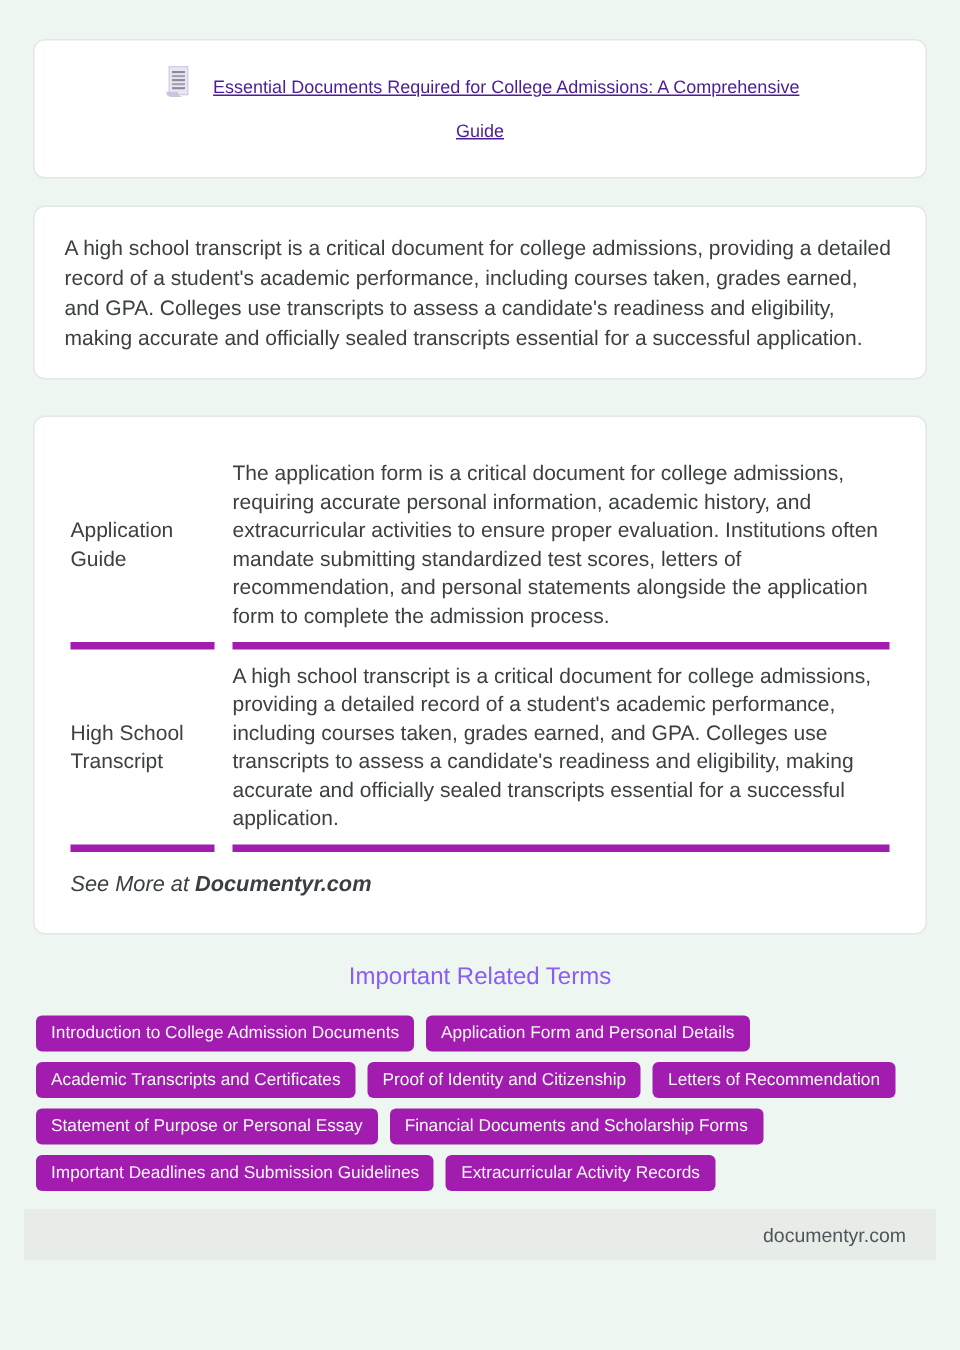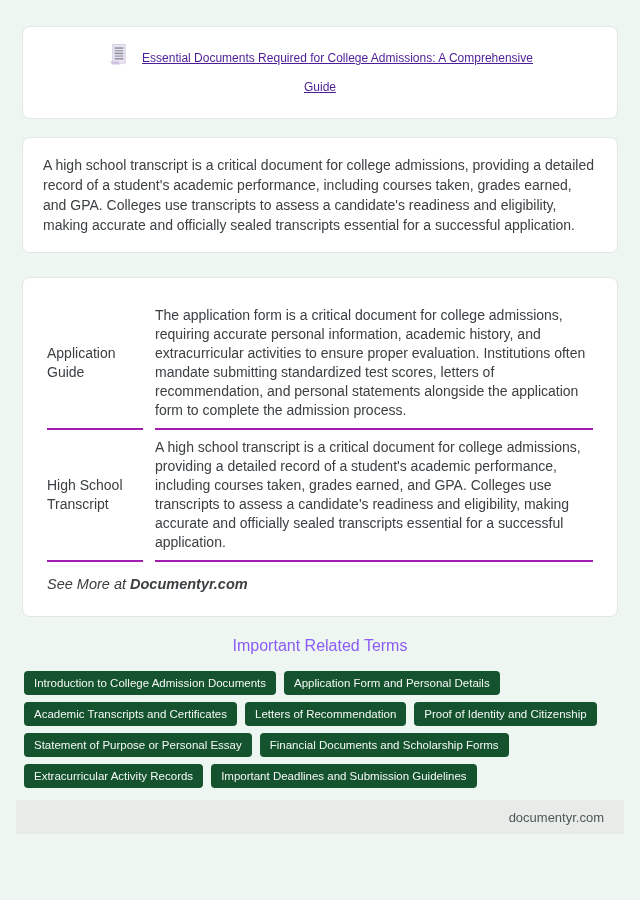--- a/index.html
+++ b/index.html
@@ -49,21 +49,21 @@
   
   .table-card { padding: 20px 24px 18px; }
   table.glossary {
     width: calc(100% + 24px);
     margin: 0 -12px;
     border-collapse: separate;
     border-spacing: 12px 0;
     font-size: 14px;
     line-height: 19px;
   }
-  table.glossary td { border-bottom: 2px solid #a21caf; }
+  table.glossary td { border-bottom: 5px solid #a21caf; }
   td.term-cell {
     width: 96px;
     vertical-align: middle;
     padding: 8px 0;
   }
   td.desc-cell {
     vertical-align: middle;
     padding: 8px 0;
   }
   .see-more {
@@ -83,21 +83,21 @@
     color: #8b5cf6;
     margin: 20px 0 16px;
   }
   .tags {
     display: flex;
     flex-wrap: wrap;
     gap: 7px 8px;
     padding: 0 2px;
   }
   .tag {
-    background: #14532d;
+    background: #a21caf;
     color: #f6f8f8;
     font-size: 11.5px;
     line-height: 14px;
     padding: 5px 10px;
     border-radius: 4px;
     white-space: nowrap;
     cursor: pointer;
     border: none;
     font-family: "Liberation Sans", sans-serif;
   }
@@ -156,24 +156,24 @@
     <div class="see-more">
       <span>See More at </span><span class="site">Documentyr.com</span>
     </div>
   </div>
 
   <h2 class="related-heading">Important Related Terms</h2>
   <div class="tags">
     <button class="tag">Introduction to College Admission Documents</button>
     <button class="tag">Application Form and Personal Details</button>
     <button class="tag">Academic Transcripts and Certificates</button>
+    <button class="tag">Proof of Identity and Citizenship</button>
     <button class="tag">Letters of Recommendation</button>
-    <button class="tag">Proof of Identity and Citizenship</button>
     <button class="tag">Statement of Purpose or Personal Essay</button>
     <button class="tag">Financial Documents and Scholarship Forms</button>
+    <button class="tag">Important Deadlines and Submission Guidelines</button>
     <button class="tag">Extracurricular Activity Records</button>
-    <button class="tag">Important Deadlines and Submission Guidelines</button>
   </div>
 </div>
 
 <div class="footer-bar">
   <span>documentyr.com</span>
 </div>
 
 </body></html>

